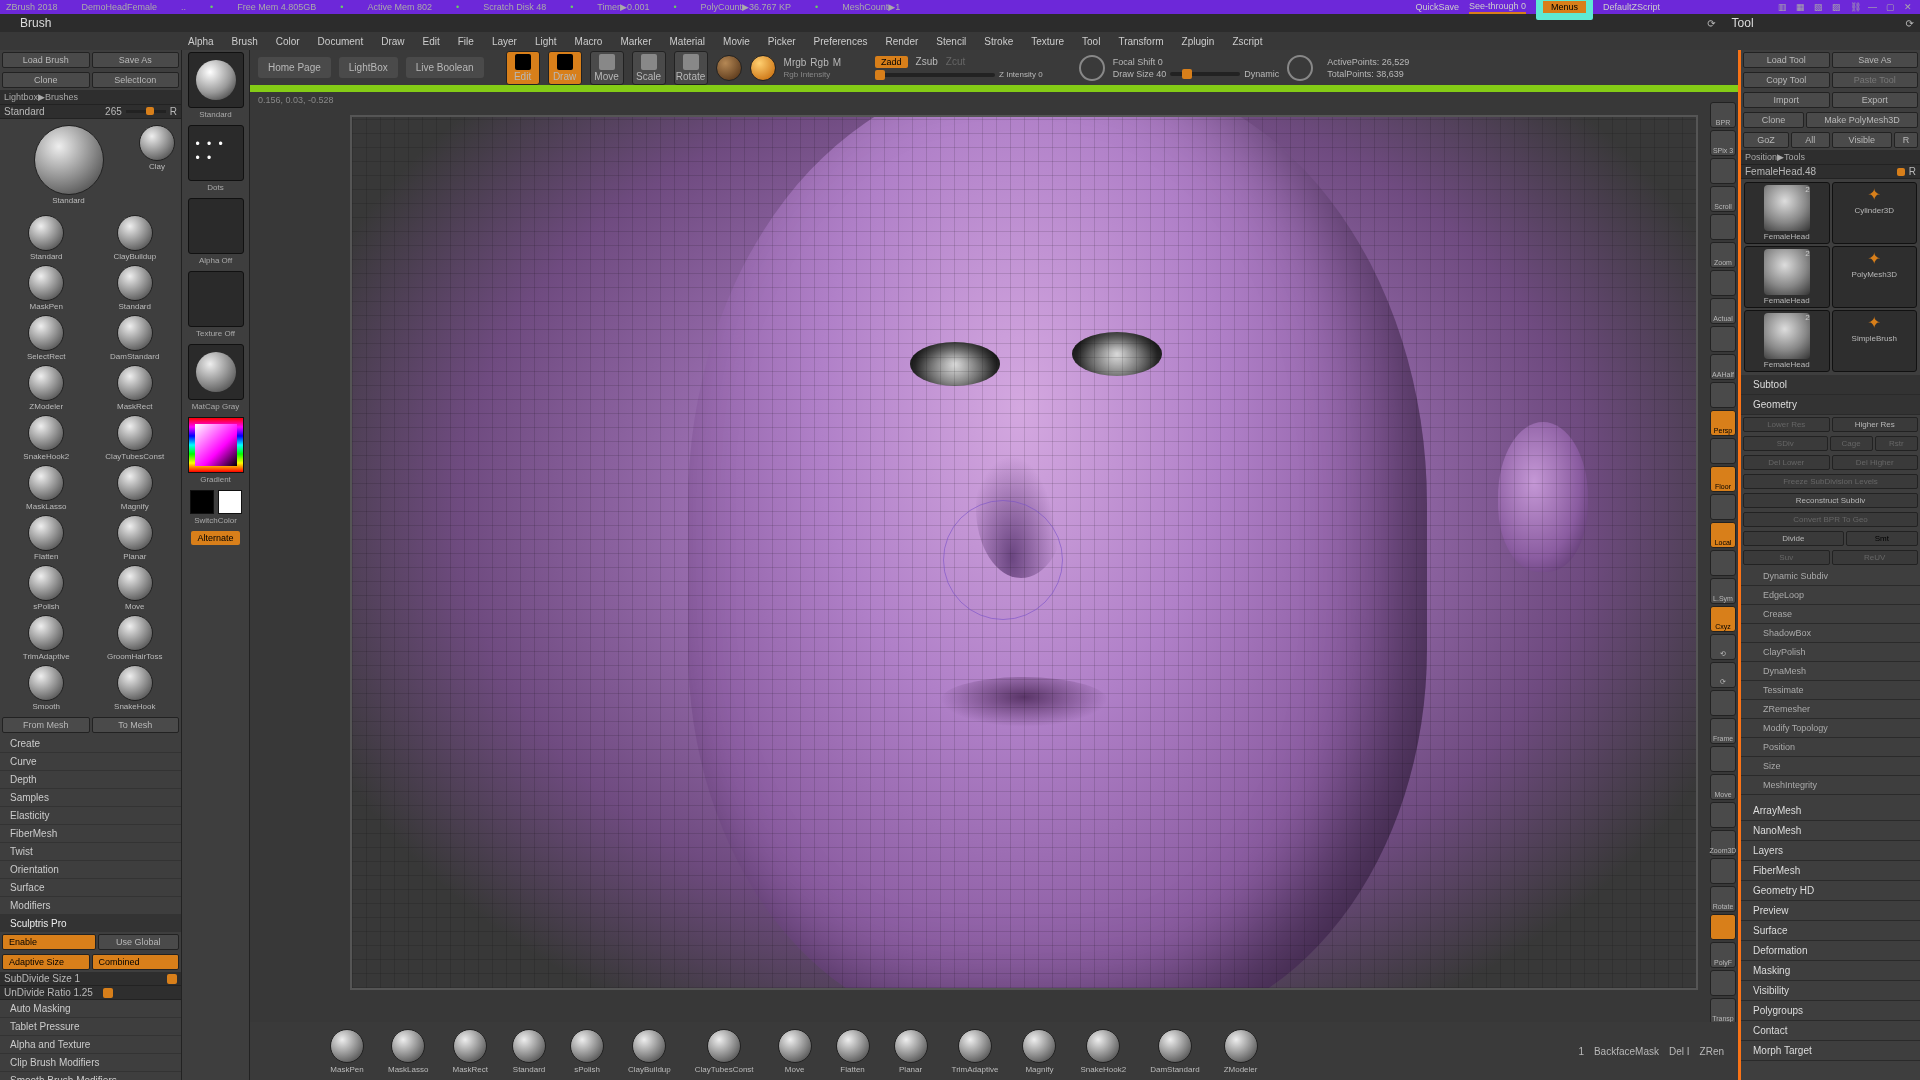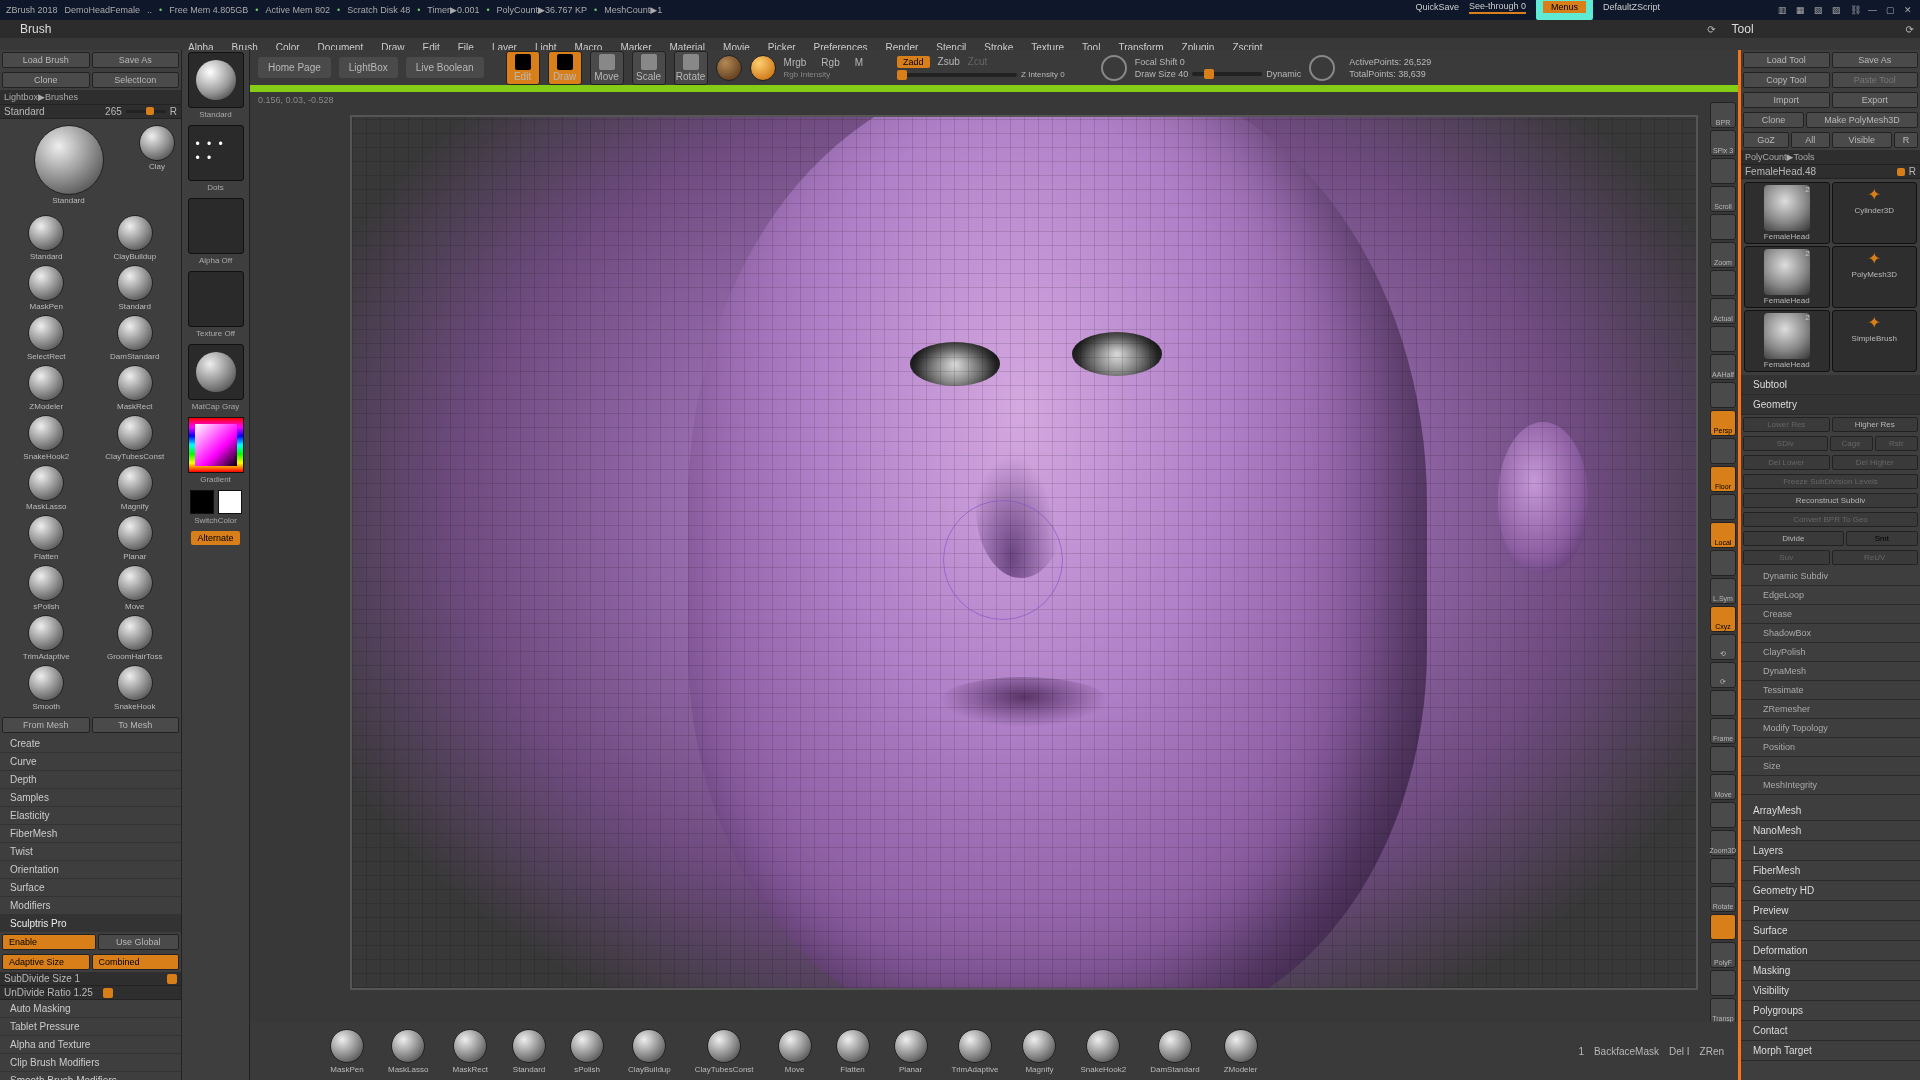--- a/index.html
+++ b/index.html
@@ -11,21 +11,21 @@
     --orange:#d87f1a;
     --orange-light:#e89a40;
     --text:#b8b8b8;
     --text-dim:#888;
     --text-bright:#ddd;
     --border:#222;
   }
   *{box-sizing:border-box;margin:0;padding:0;font-family:Tahoma,Arial,sans-serif;font-size:10px;color:var(--text);}
   body{width:1920px;height:1080px;background:var(--bg);overflow:hidden;position:relative;}
   
-  .titlebar{height:20px;background:#0f172a;display:flex;align-items:center;padding:0 6px;gap:7px;}
+  .titlebar{height:14px;background:#6d28d9;display:flex;align-items:center;padding:0 6px;gap:24px;}
   .titlebar span{color:#aaa;font-size:9px;}
   .titlebar .close{margin-left:auto;display:flex;gap:8px;}
   .tb-icon{width:10px;height:10px;color:#aaa;font-size:9px;}
   
   .headerrow{height:18px;background:#2c2c2c;display:flex;align-items:center;}
   .brush-title{width:220px;padding-left:20px;font-size:12px;color:#ddd;}
   .tool-title{width:180px;font-size:12px;color:#ddd;padding-left:6px;}
   
   .hdrbtn{background:#3a3a3a;border:7px solid #5eead4;border-radius:2px;padding:1px 8px;font-size:9px;color:#ccc;}
   .hdrbtn.orange{background:var(--orange);color:#000;}
@@ -393,21 +393,21 @@
           <div class="icn"></div>
           <span>Scale</span>
         </div>
       <div class="sqbtn">
           <div class="icn"></div>
           <span>Rotate</span>
         </div>
       <div class="circle-sm" style="background:radial-gradient(circle at 35% 30%,#b58855,#4a2a10)"></div>
       <div class="circle-sm" style="background:radial-gradient(circle at 35% 30%,#ffcf70,#c06000)"></div>
       <div class="slider-h">
-        <div style="display:flex;gap:15px;font-size:9px;">
+        <div style="display:flex;gap:4px;font-size:9px;">
           <span>Mrgb</span>
           <span>Rgb</span>
           <span>M</span>
         </div>
         <span style="font-size:8px;color:#888">Rgb Intensity</span>
       </div>
       <div style="width:18px"></div>
       <div class="slider-h">
         <div style="display:flex;gap:8px;font-size:9px;">
           <span class="orangebar" style="padding:1px 6px">Zadd</span>
@@ -577,21 +577,21 @@
     <div class="btnrow">
       <div class="pbtn" style="flex:0.7">Clone</div>
       <div class="pbtn" style="flex:1.3">Make PolyMesh3D</div>
     </div>
     <div class="btnrow">
       <div class="pbtn" style="flex:0.6">GoZ</div>
       <div class="pbtn" style="flex:0.5">All</div>
       <div class="pbtn" style="flex:0.8">Visible</div>
       <div class="pbtn" style="flex:0.3">R</div>
     </div>
-    <div class="breadcrumb">PolyCount▶Tools</div>
+    <div class="breadcrumb">Position▶Tools</div>
     <div class="sliderrow">
       <span>FemaleHead.</span>
         <span>48</span>
       <span style="flex:1"></span>
       <span style="width:8px;height:8px;background:var(--orange);border-radius:2px;"></span>
       <span style="margin-left:4px">R</span>
     </div>
     <div class="toolgrid" id="toolgrid">
         <div class="toolcell">
           <div style="position:relative">

